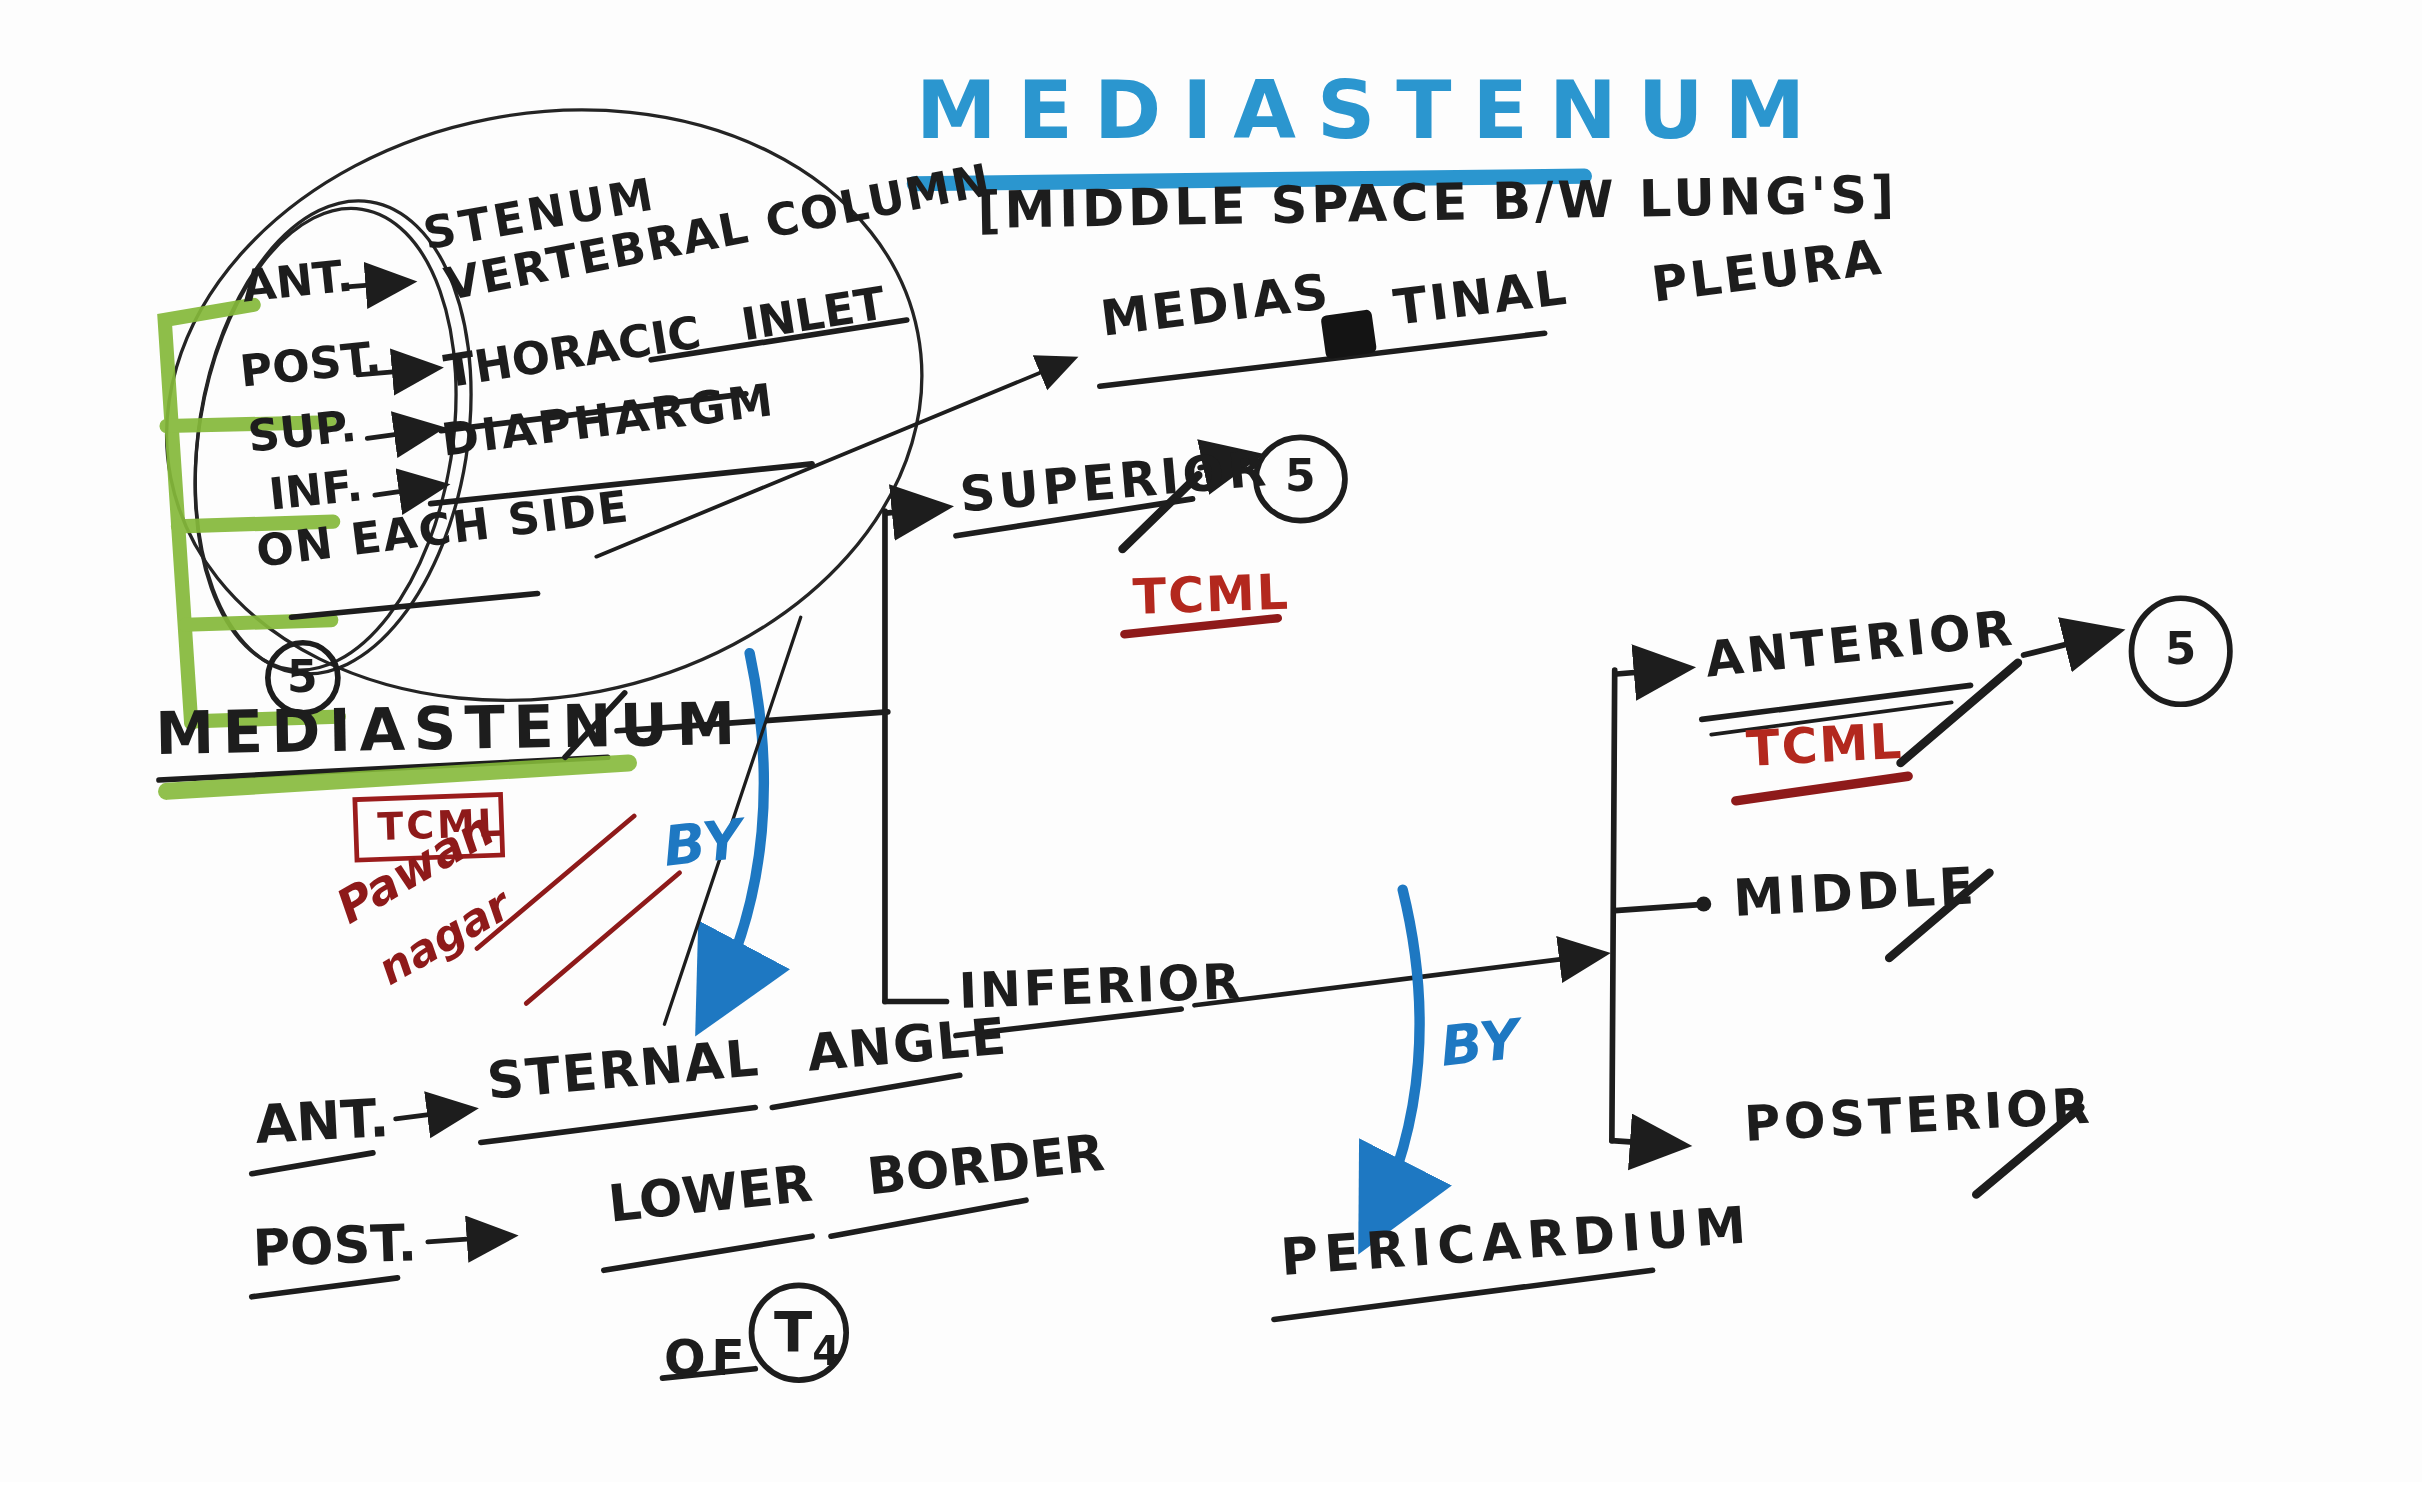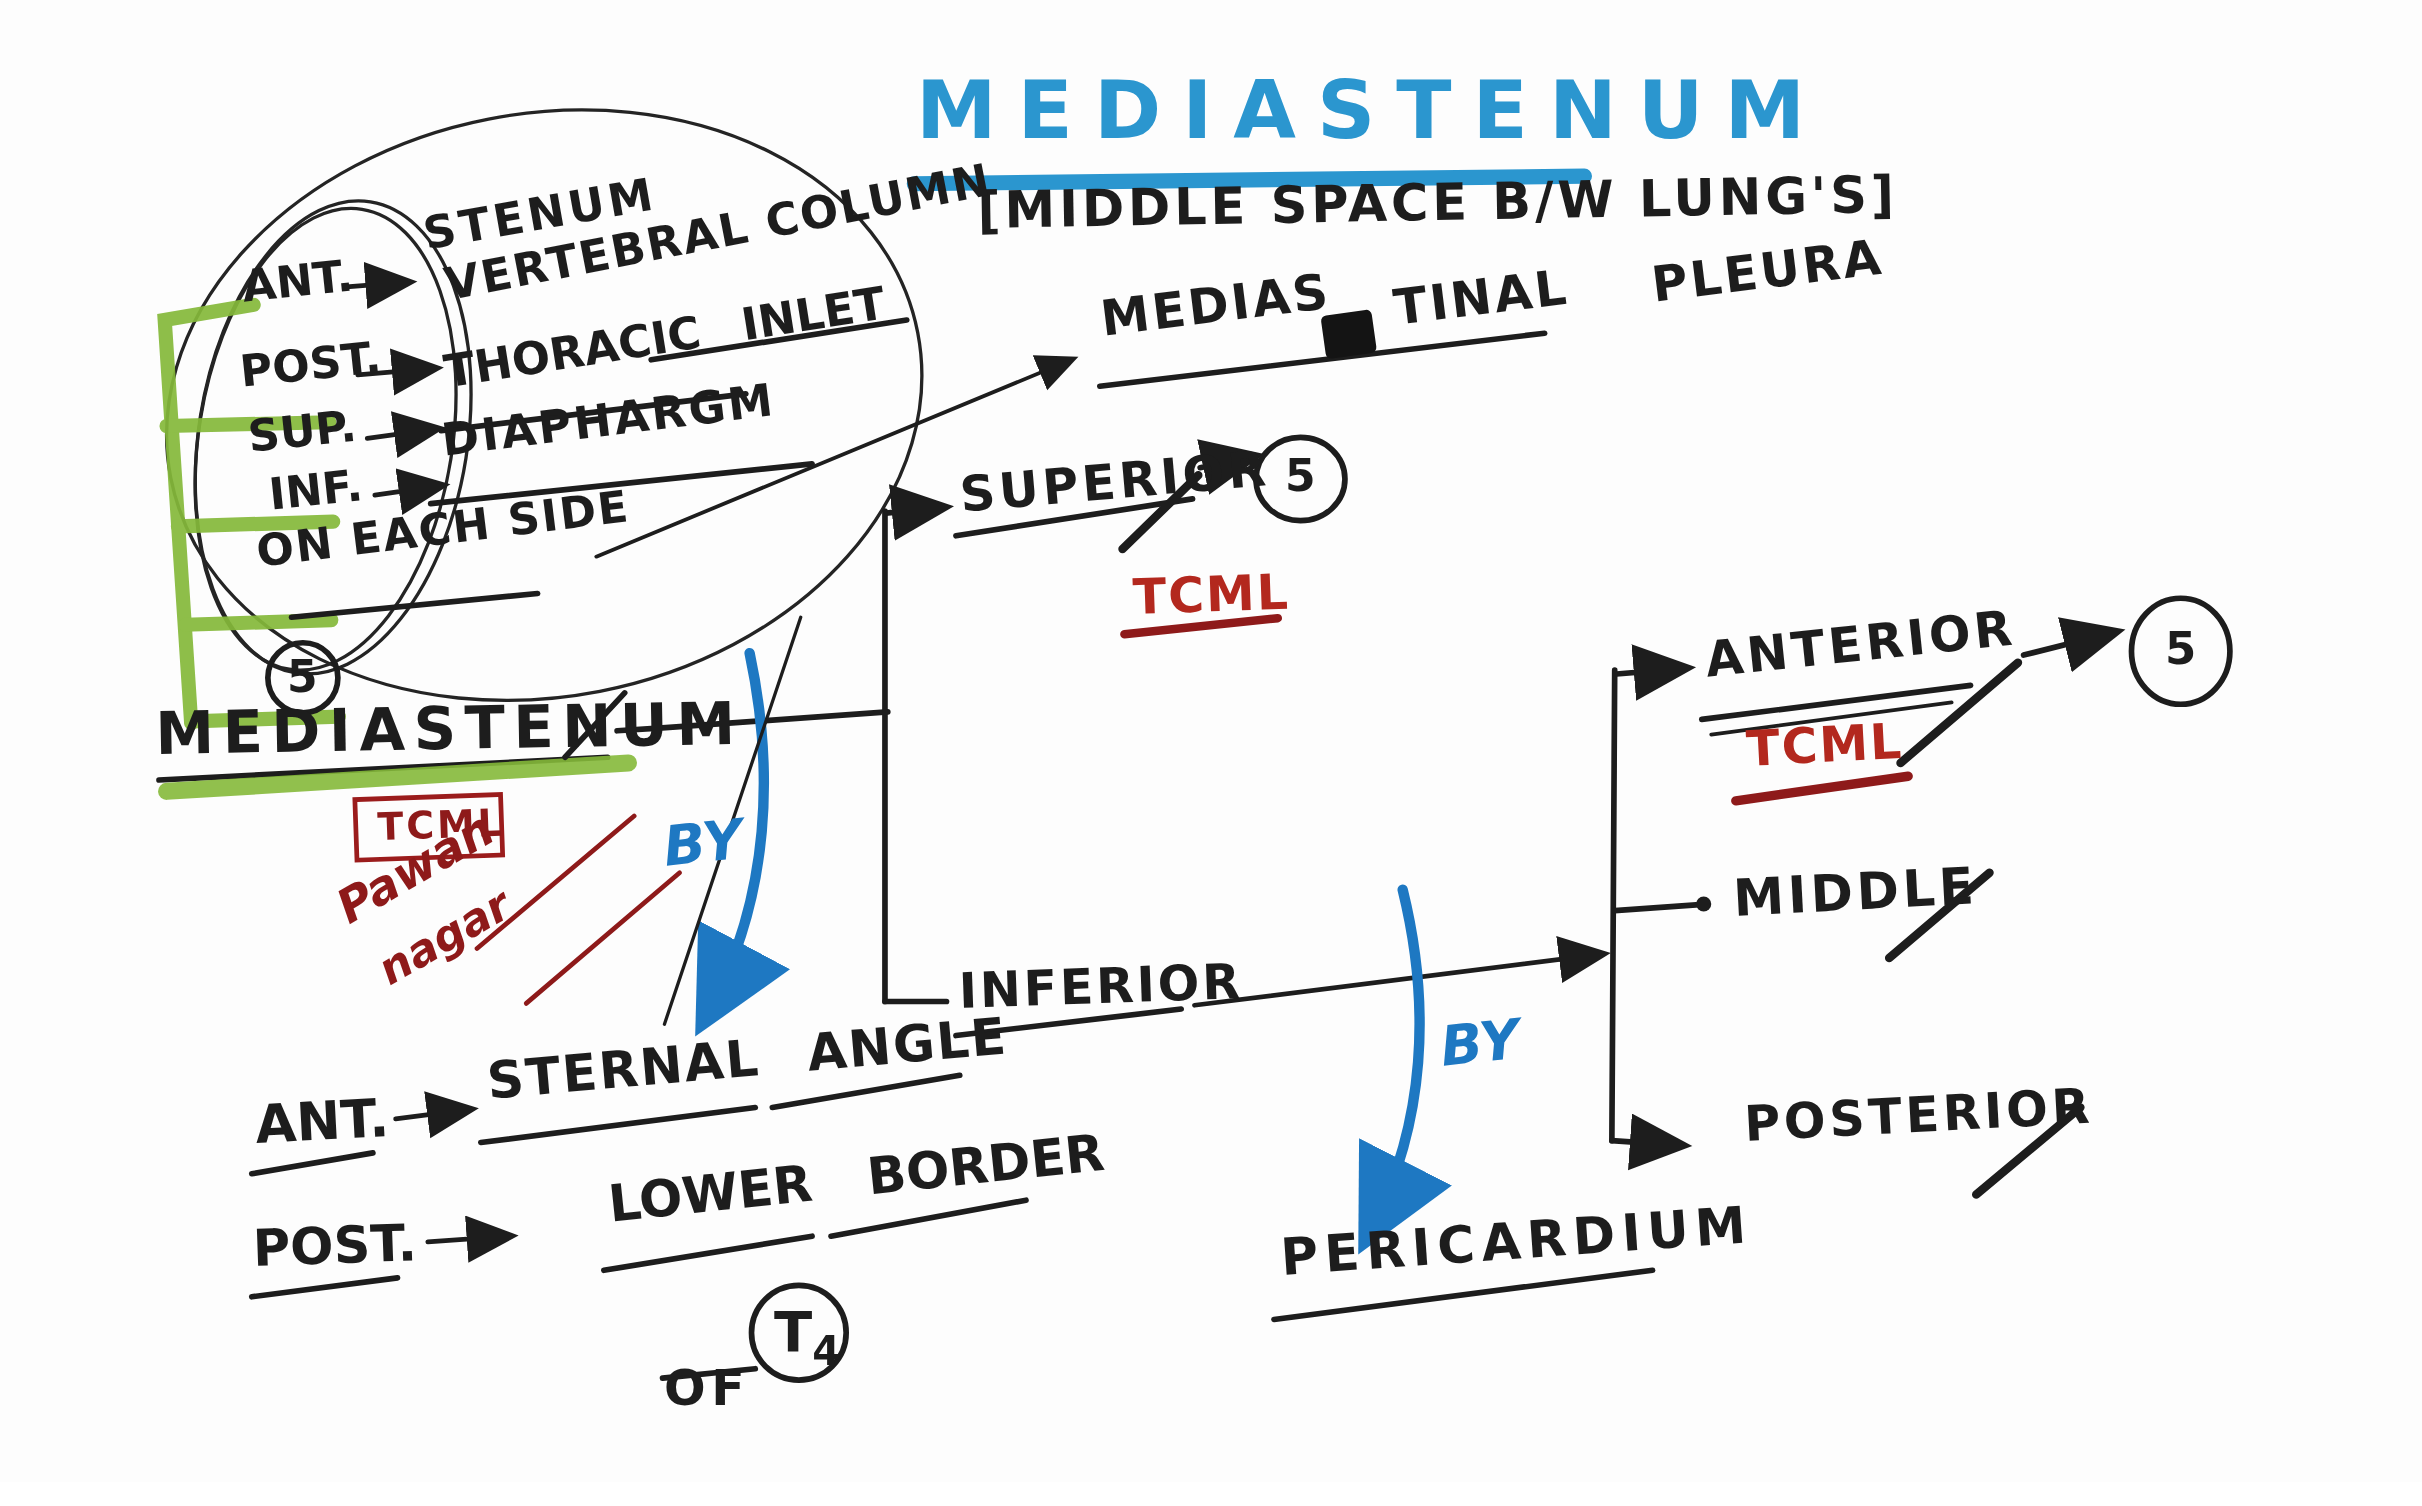--- a/index.html
+++ b/index.html
@@ -167,19 +167,19 @@
   <div class="hw" style="left:1703px;top:636px;font-size:49px;letter-spacing:3.8px;transform:rotate(-6deg);">ANTERIOR</div>
   <div class="badge" style="left:2165px;top:626px;font-size:45px;">5</div>
   <div class="hw red" style="left:1745px;top:725px;font-size:49px;letter-spacing:1.9px;transform:rotate(-3deg);">TCML</div>
   <div class="hw" style="left:1732px;top:873px;font-size:51px;letter-spacing:3.8px;transform:rotate(-3deg);">MIDDLE</div>
   <div class="hw" style="left:1743px;top:1100px;font-size:49px;letter-spacing:3.8px;transform:rotate(-3deg);">POSTERIOR</div>
 
   <div class="hw" style="left:254px;top:1098px;font-size:53px;transform:rotate(-3deg);">ANT.</div>
   <div class="hw" style="left:485px;top:1056px;font-size:51px;word-spacing:28px;letter-spacing:1.9px;transform:rotate(-5deg);">STERNAL ANGLE</div>
   <div class="hw" style="left:252px;top:1223px;font-size:51px;transform:rotate(-2deg);">POST.</div>
   <div class="hw" style="left:606px;top:1179px;font-size:51px;word-spacing:38px;transform:rotate(-6deg);">LOWER BORDER</div>
-  <div class="hw" style="left:664px;top:1364px;font-size:49px;letter-spacing:5.7px;">OF</div>
+  <div class="hw" style="left:664px;top:1334px;font-size:49px;letter-spacing:5.7px;">OF</div>
   <div class="hw" style="left:774px;top:1304px;font-size:56px;">
     <span>T</span><sub class="vn">4</sub>
   </div>
 
 </div>
 
 
 </body></html>

